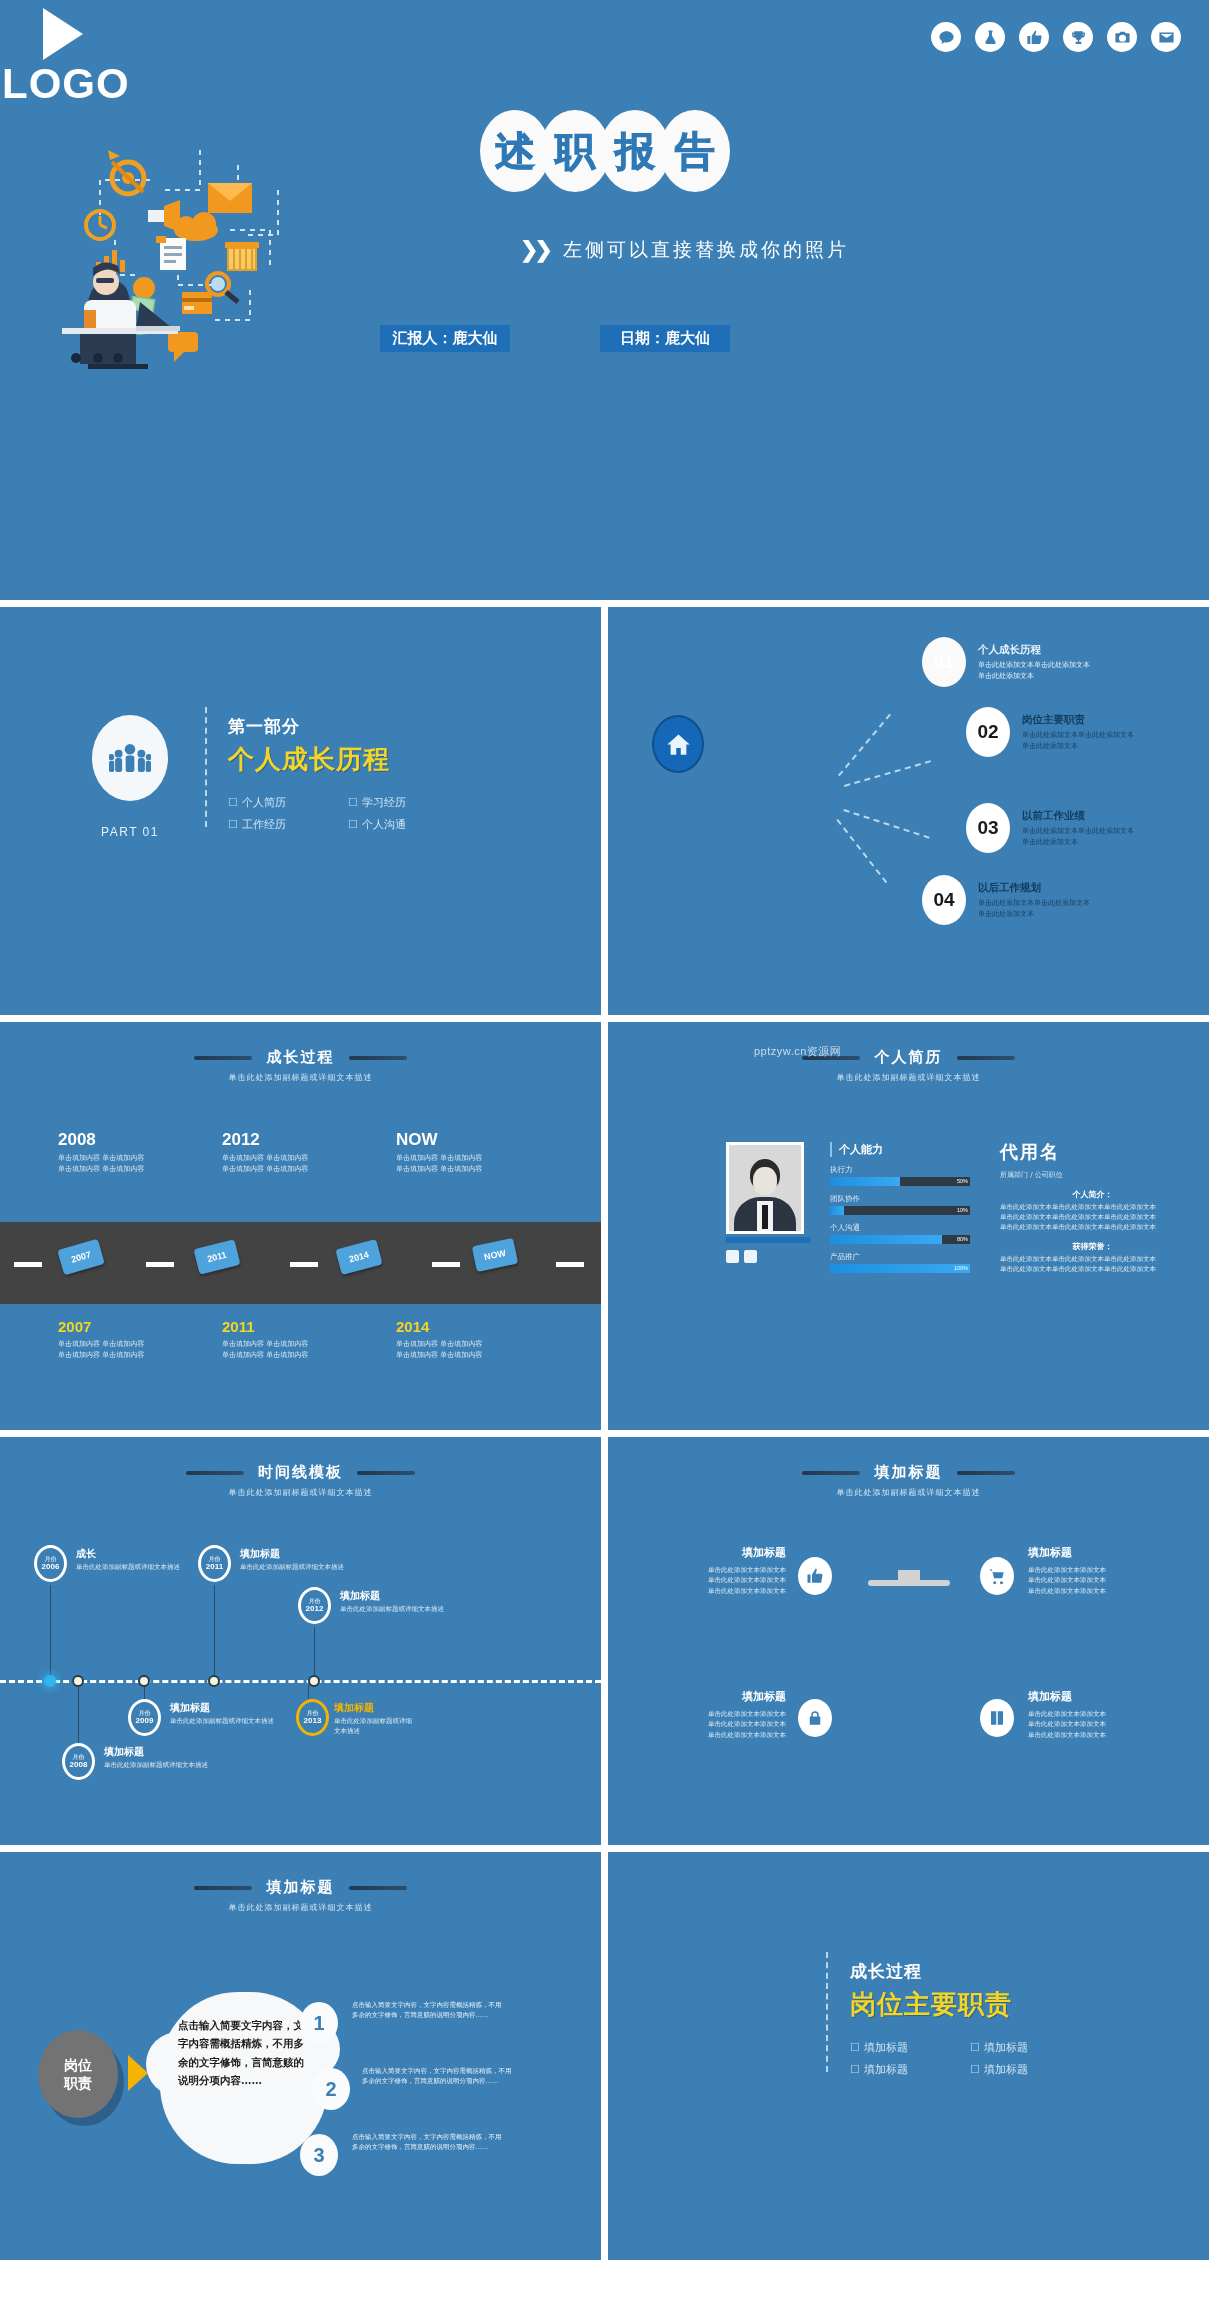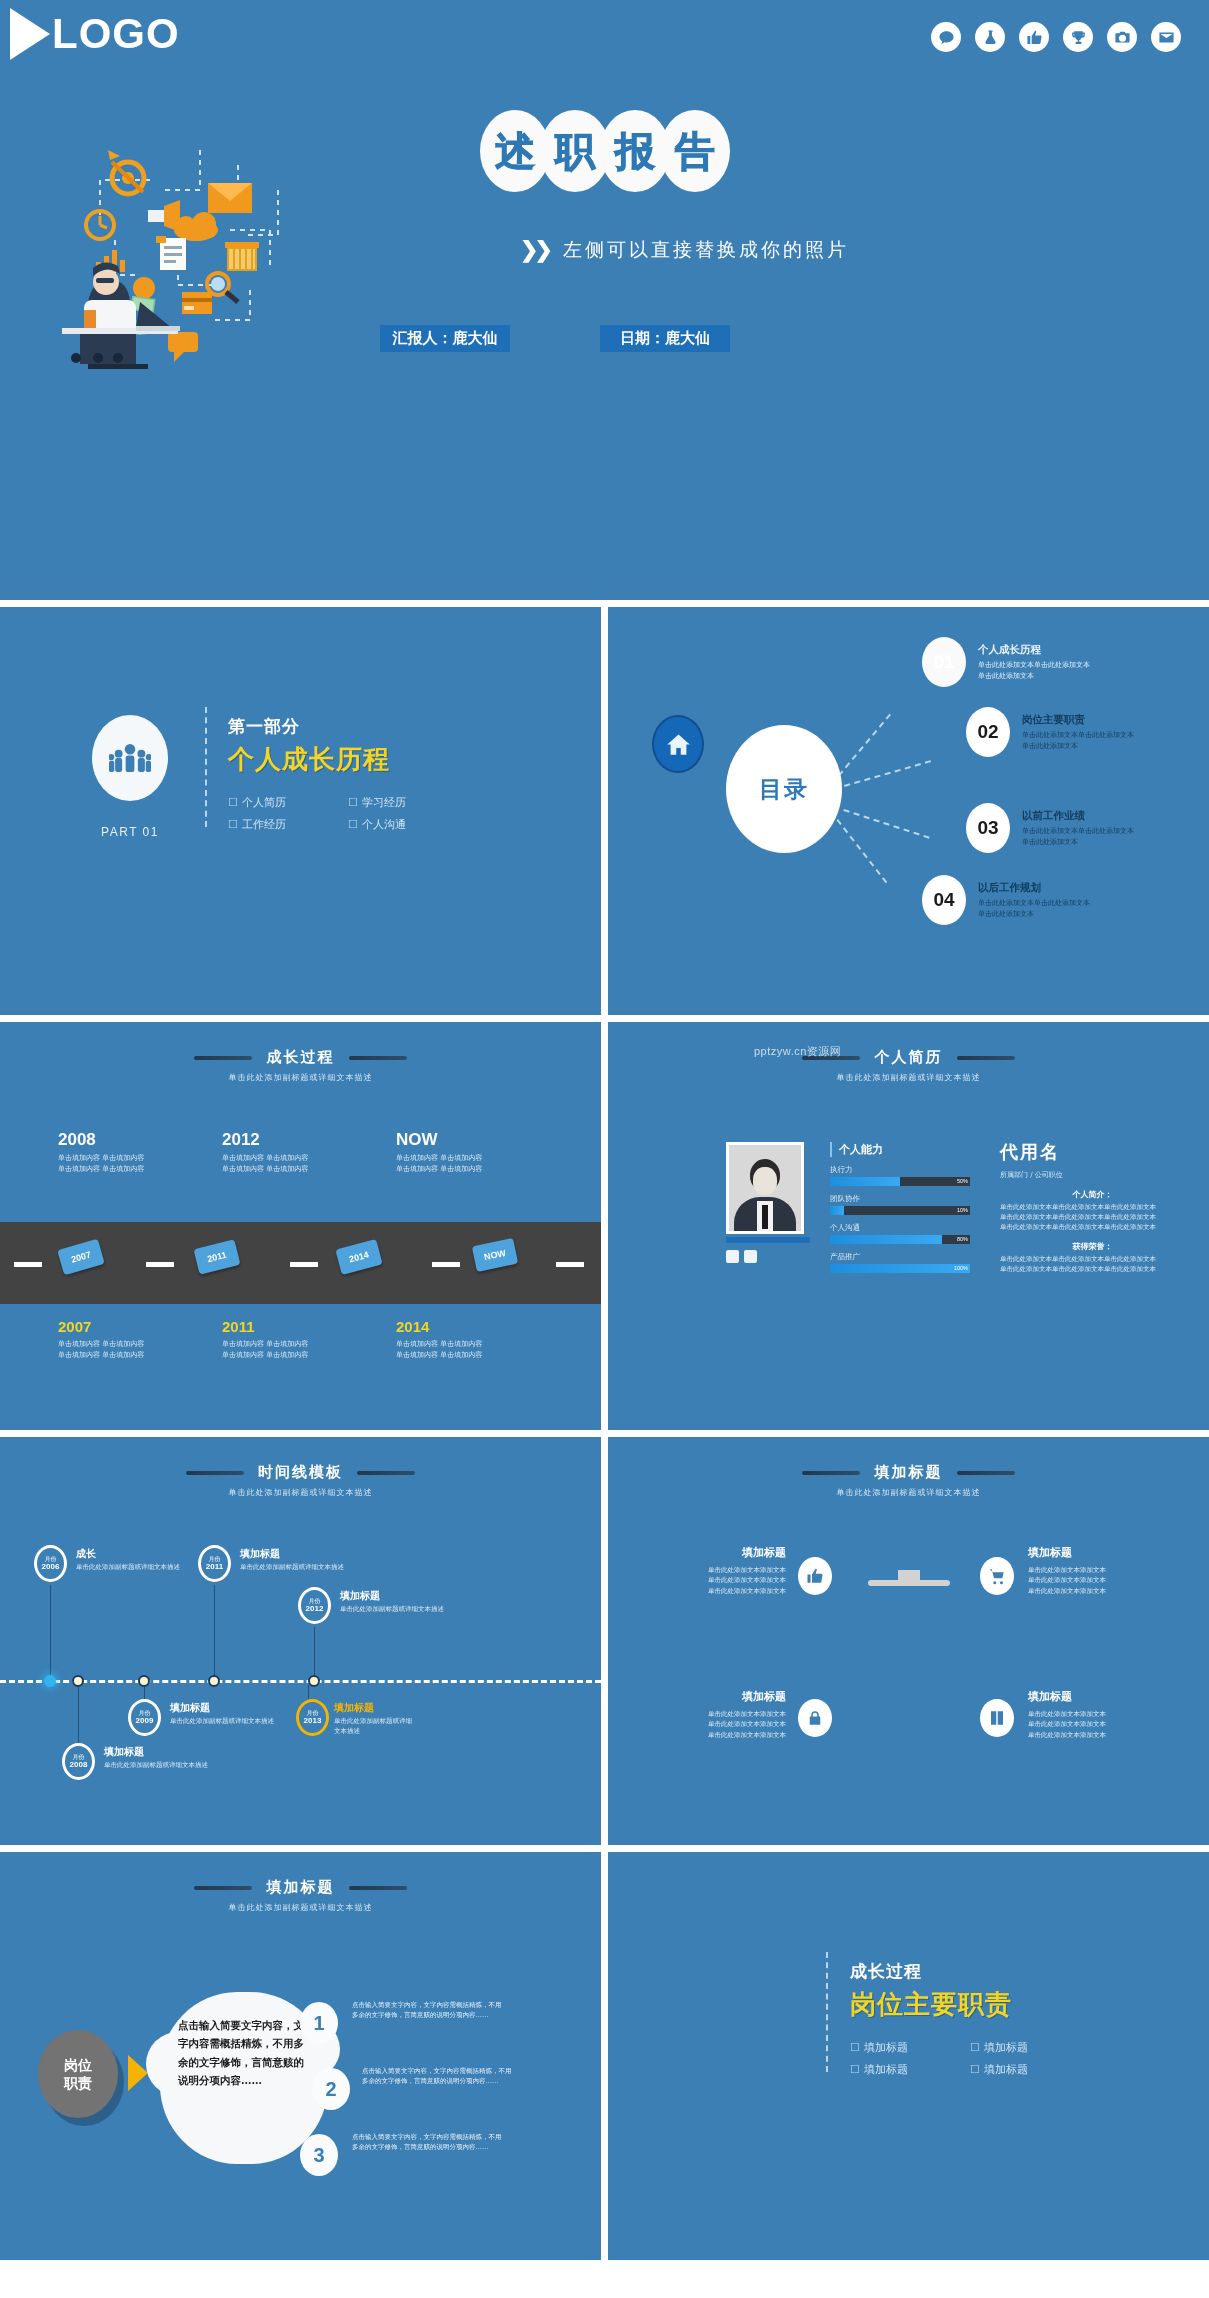--- a/index.html
+++ b/index.html
@@ -9,21 +9,21 @@
     font-family: "Liberation Sans", sans-serif;
     overflow: hidden;
   }
   .deck { width: 1209px; height: 2298px; display: flex; flex-direction: column; gap: 7px; background:#fff; }
   .row { display: flex; gap: 7px; }
   .slide { background: #3b7fb4; position: relative; overflow: hidden; }
   .cover { width: 1209px; height: 600px; }
   .half { width: 601px; height: 408px; }
 
   
-  .logo-wrap { position:absolute; left:14px; top:8px; display:flex; align-items:center; }
+  .logo-wrap { position:absolute; left:0; top:8px; display:flex; align-items:center;flex-direction:column; }
   .logo-tri { width:0;height:0;border-top:26px solid transparent;border-bottom:26px solid transparent;border-left:40px solid #fff; margin-left:-4px;}
   .logo-text { color:#fff; font-size:42px; font-weight:bold; letter-spacing:1px; margin-left:2px; }
   .top-icons { position:absolute; right:28px; top:22px; display:flex; gap:14px; }
   .tic { width:30px;height:30px;border-radius:50%;background:#fff;display:flex;align-items:center;justify-content:center;color:#3b7fb4;font-size:15px;line-height:1;}
   .tic svg { width:17px;height:17px; fill:#3b7fb4; }
 
   .illus { position:absolute; left:40px; top:70px; width:400px; height:300px; }
   .title-circles { position:absolute; left:480px; top:110px; display:flex; }
   .tcirc { width:70px;height:82px;border-radius:50%;background:#fafafa; display:flex;align-items:center;justify-content:center; margin-left:-10px; position:relative;}
   .tcirc:first-child { margin-left:0; }
@@ -376,23 +376,20 @@
     <div class="slide half">
       <div class="toc-home">
         <svg viewBox="0 0 24 24">
             <path d="M12 3 2 12h3v9h5v-6h4v6h5v-9h3z"></path>
           </svg>
       </div>
       <div class="dashline" style="left:230px;top:168px;width:80px;transform:rotate(-50deg);"></div>
       <div class="dashline" style="left:236px;top:178px;width:90px;transform:rotate(-16deg);"></div>
       <div class="dashline" style="left:236px;top:202px;width:90px;transform:rotate(18deg);"></div>
       <div class="dashline" style="left:230px;top:212px;width:80px;transform:rotate(52deg);"></div>
-      <div class="toc-center">
-        <span>目录</span>
-      </div>
 
       <div class="toc-node" style="left:314px;top:30px;">
         <div class="toc-bubble lite">
             <span>01</span>
           </div>
         <div class="toc-txt">
           <h4 class="lt">个人成长历程</h4>
           <p style="white-space:pre-line">单击此处添加文本单击此处添加文本
 单击此处添加文本</p>
         </div>

